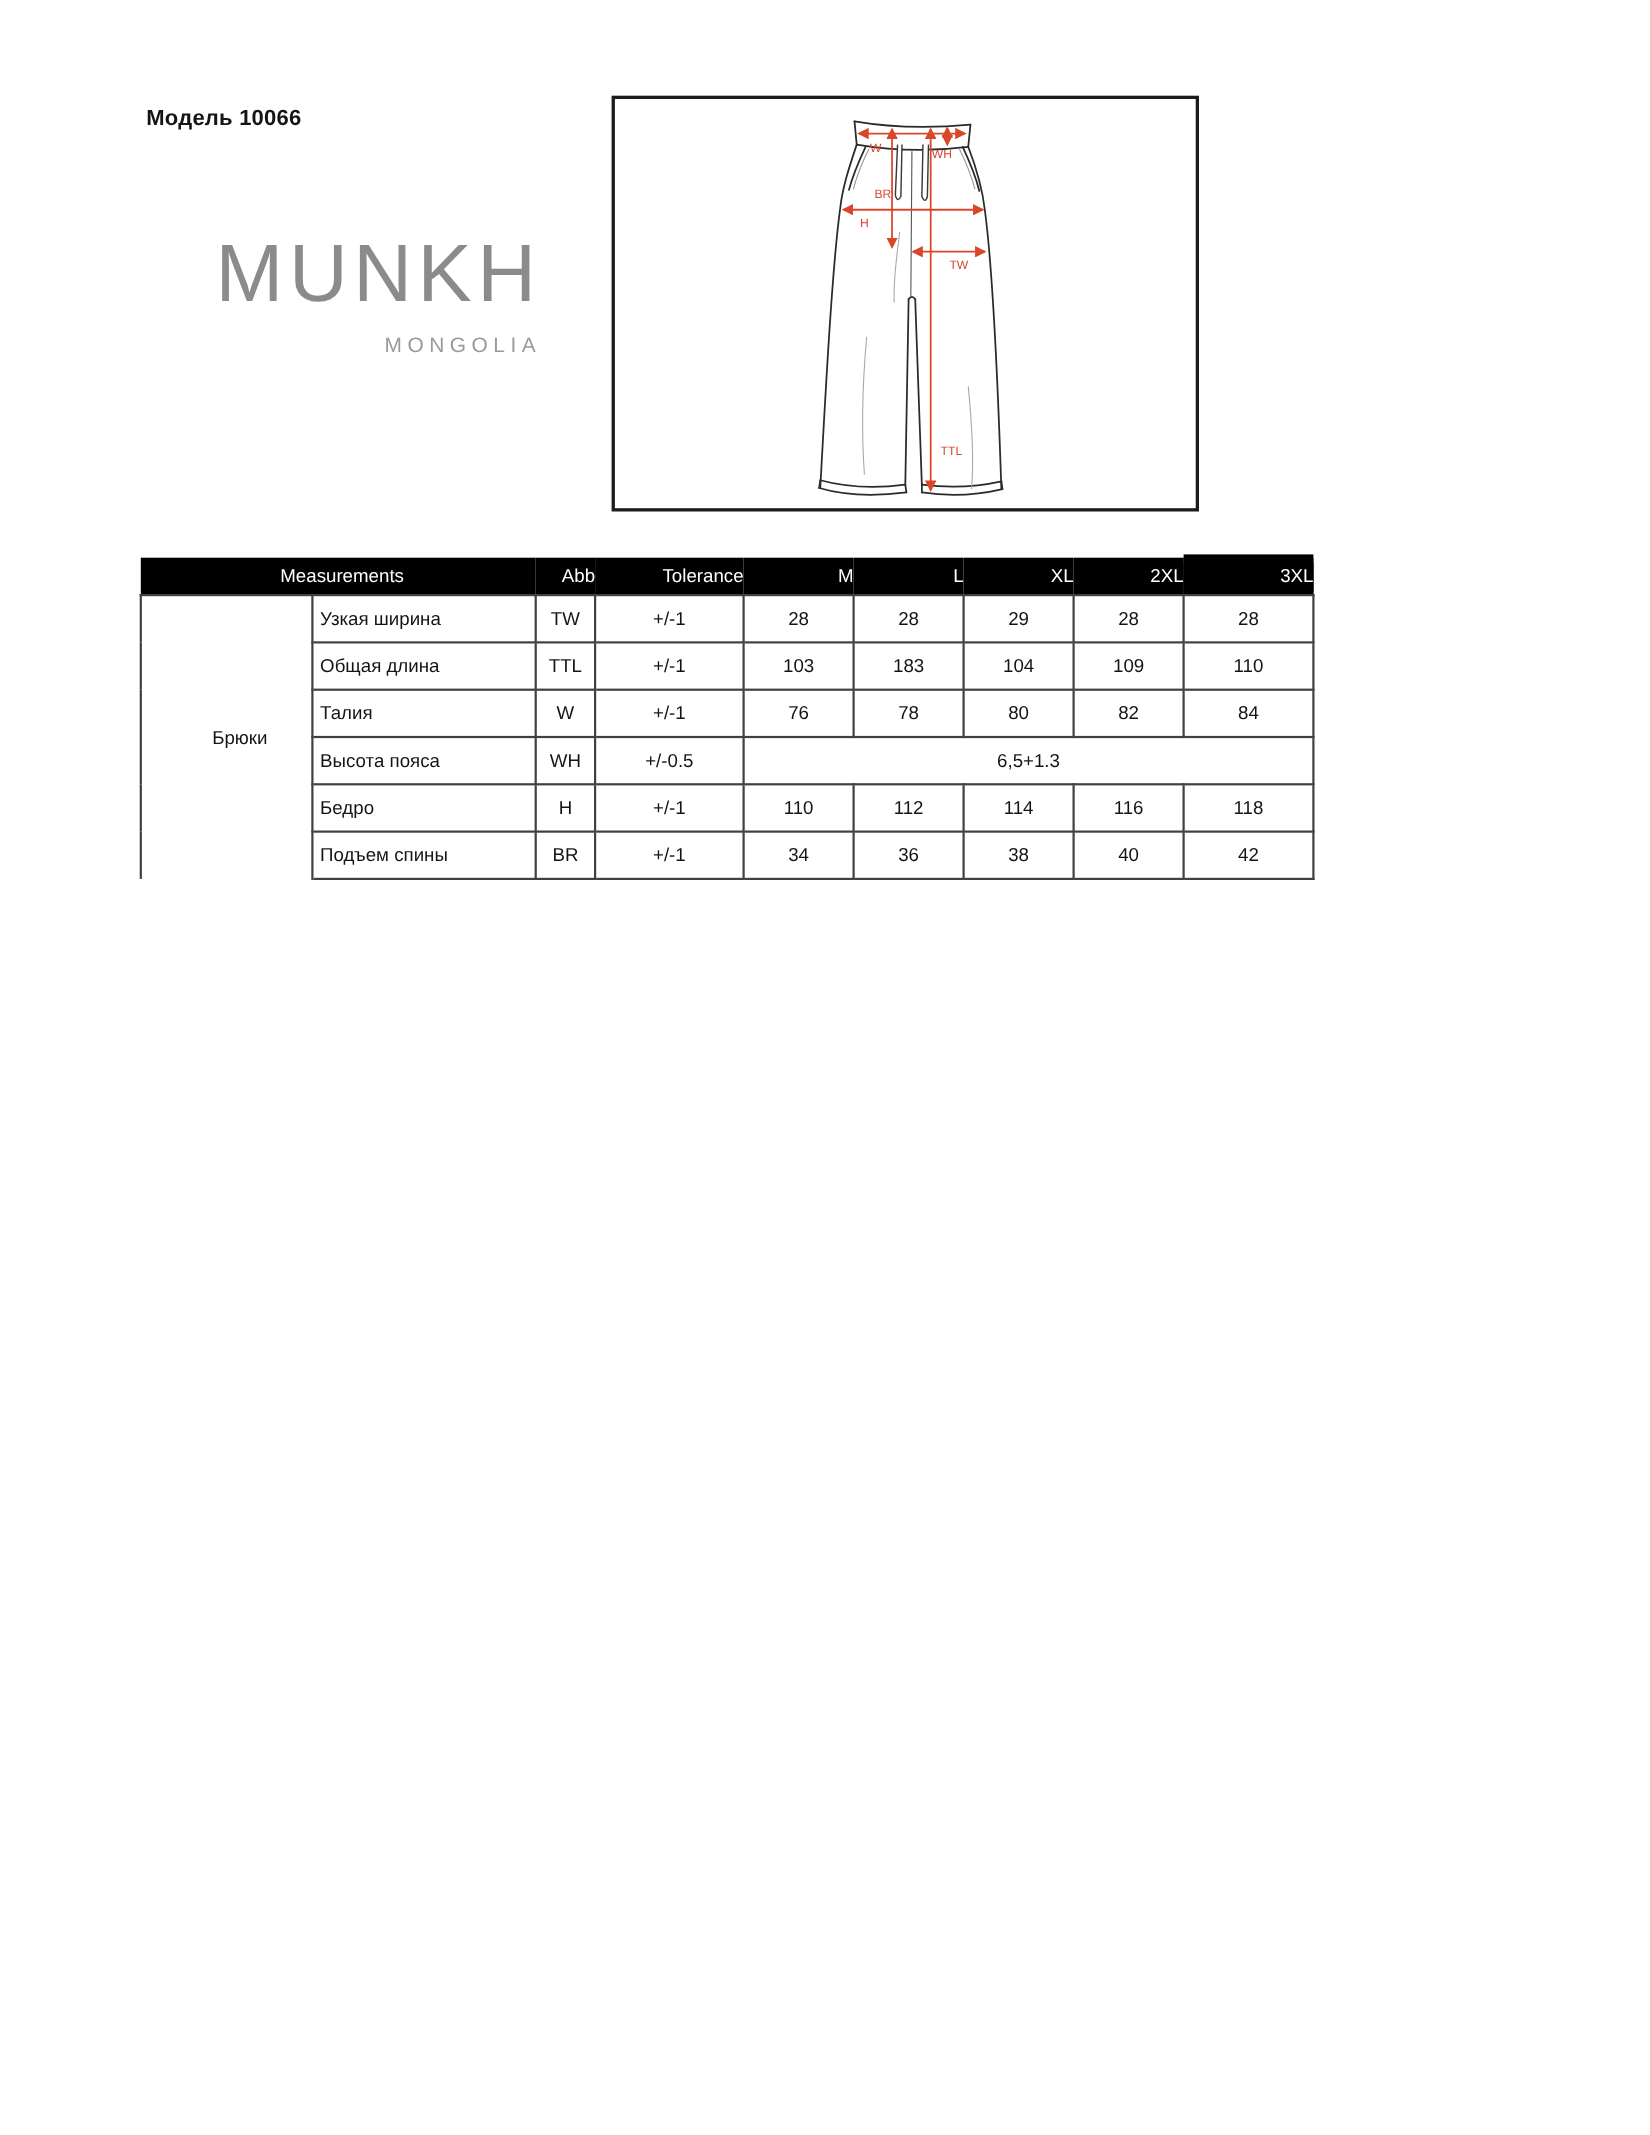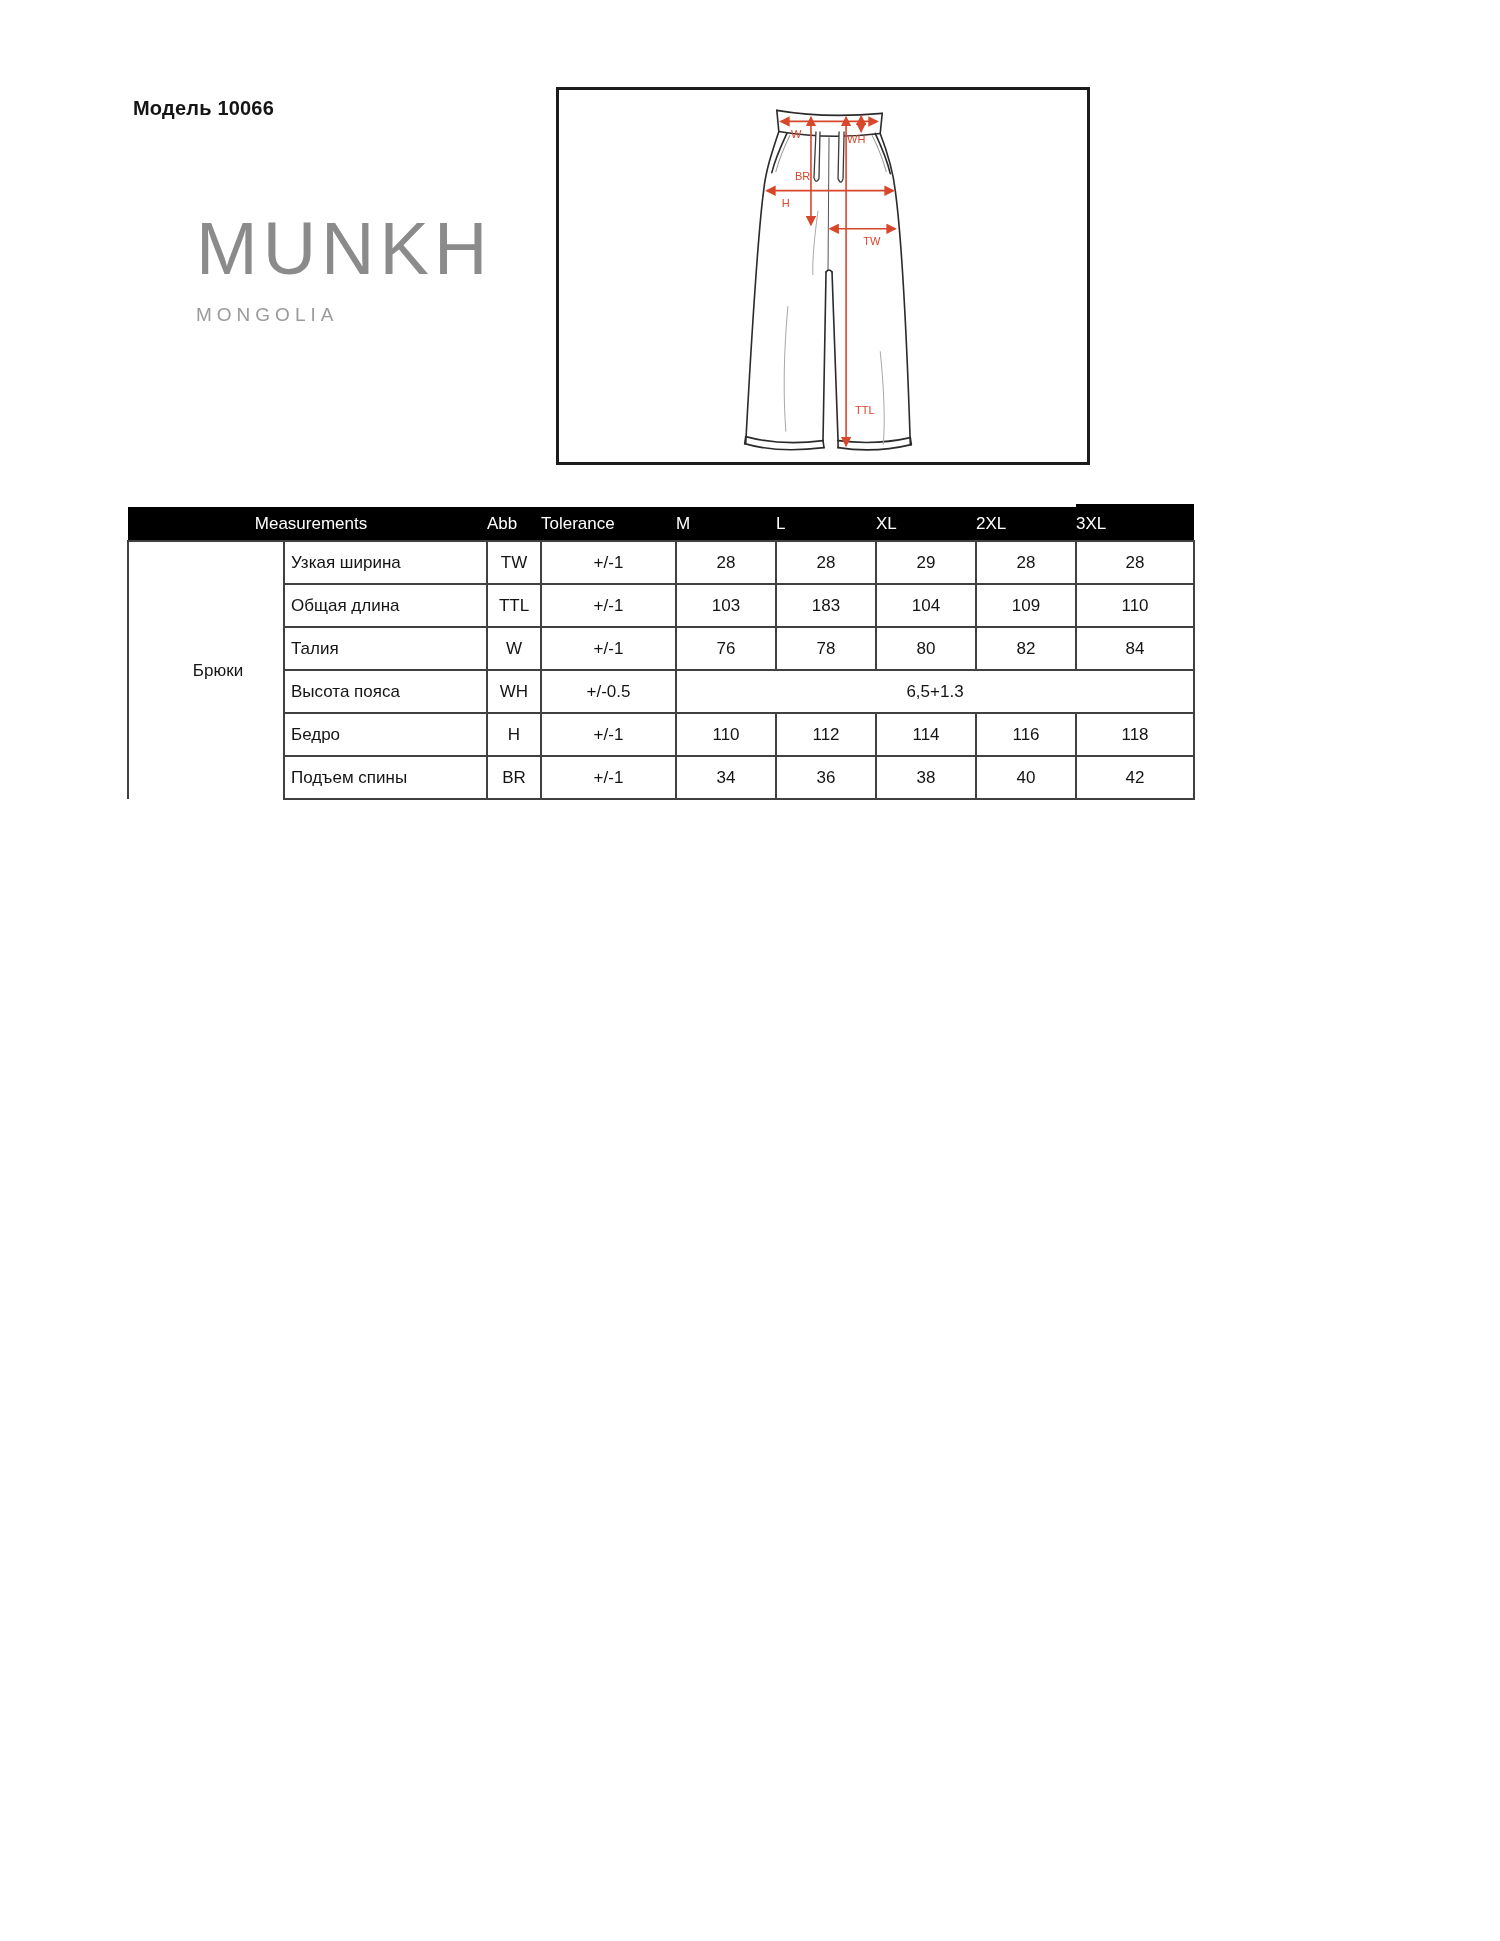--- a/index.html
+++ b/index.html
@@ -23,21 +23,21 @@
     color: #151515;
     letter-spacing: 0.2px;
   }
 
   
   .brand {
     position: absolute;
     left: 196px;
     top: 212px;
     width: 296px;
-    text-align: left;
+    text-align: right;
   }
   .brand-name {
     font-size: 74px;
     line-height: 1;
     letter-spacing: 5px;
     color: #8b8b8b;
     font-weight: 400;
   }
   .brand-sub {
     margin-top: 18px;
@@ -72,21 +72,21 @@
     width: 1066px;
     font-size: 17px;
     color: #141414;
   }
   table.meas th {
     background: #000;
     color: #fff;
     font-weight: 400;
     height: 34px;
     border: none;
-    text-align: left;
+    text-align: right;
     font-size: 17px;
   }
   table.meas th.h-meas {
     text-align: center;
     padding-left: 7px;
   }
   table.meas th.h-last {
     box-shadow: 0 -3px 0 0 #000, 0 5px 0 0 #000;
   }
   table.meas td {

